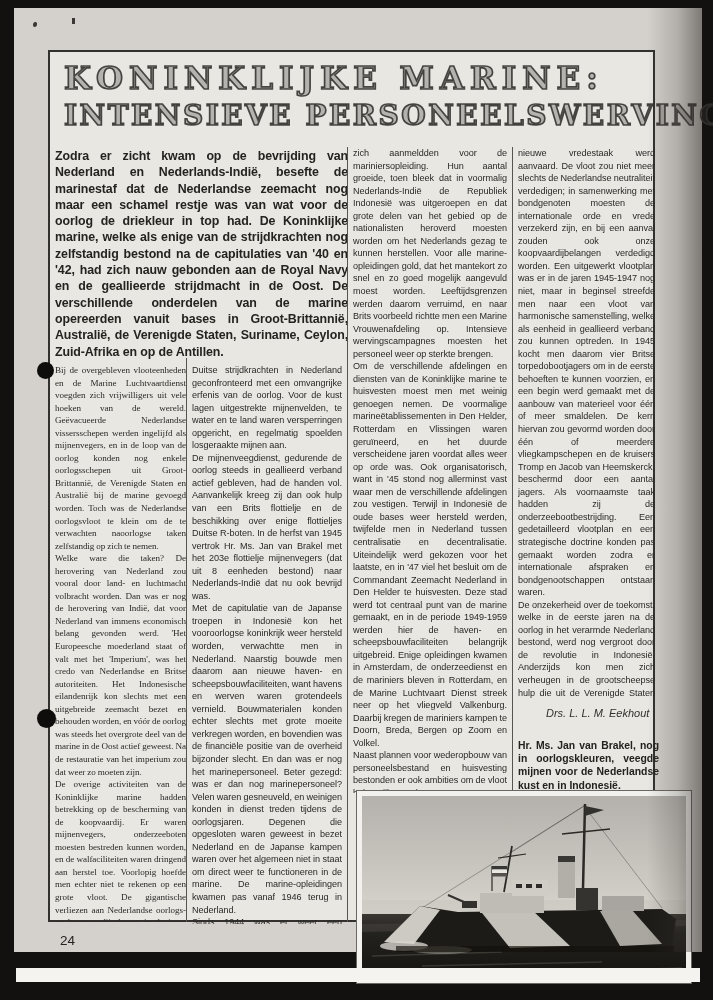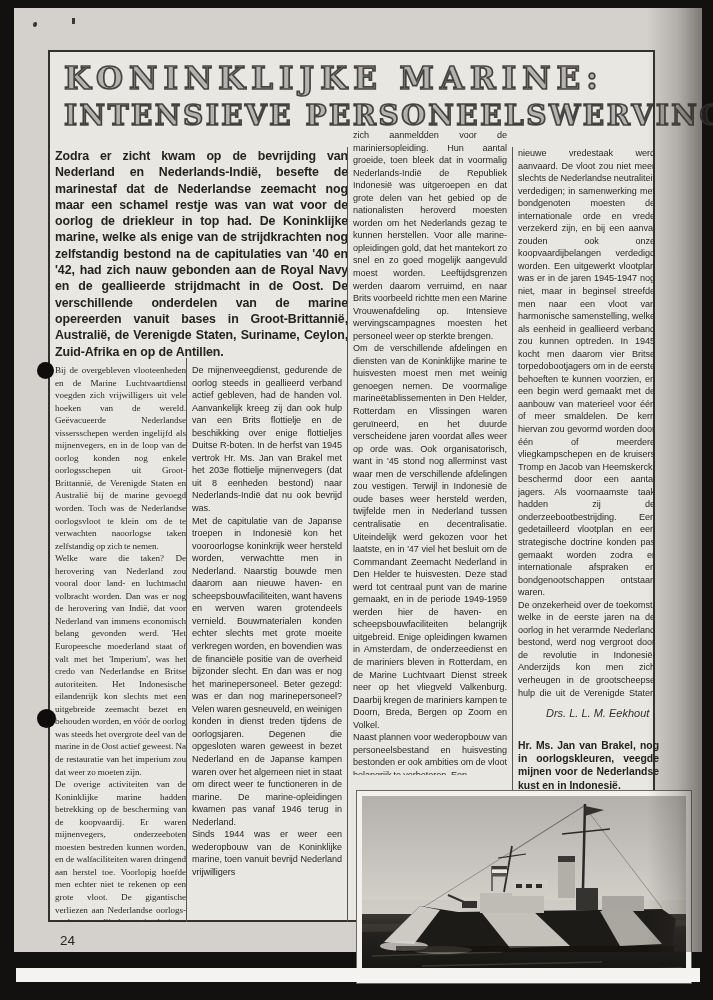--- a/index.html
+++ b/index.html
@@ -39,21 +39,21 @@
     text-align:justify;color:#242320;hyphens:auto;
   }
   .col{
     position:absolute;overflow:hidden;
     font-size:9.1px;line-height:12.55px;letter-spacing:-0.05px;word-spacing:-0.3px;
     text-align:justify;color:#2a2927;hyphens:auto;
   }
   .col p{margin:0;}
   .c1{left:5px;top:312px;width:131px;height:558px;font-family:Liberation Serif, serif;}
   .c2{left:142px;top:312px;width:150px;height:560px;}
-  .c3{left:303px;top:77px;width:154px;height:646px;}
+  .c3{left:303px;top:95px;width:154px;height:646px;}
   .c4{left:468px;top:95px;width:137px;height:554px;}
   .vrule{position:absolute;width:1px;background:#57544f;}
   .v1{left:136px;top:306px;height:564px;}
   .v2{left:297px;top:95px;height:775px;}
   .v3{left:462px;top:95px;height:646px;}
   .author{
     position:absolute;left:496px;top:655px;width:137px;
     font-style:italic;font-size:11px;color:#32302d;white-space:nowrap;
   }
   .caption{
@@ -96,20 +96,21 @@
     <div class="vrule v2"></div>
     <div class="vrule v3"></div>
 
     <div class="col c1">
       <p>Bij de overgebleven vlooteenheden en de Marine Luchtvaartdienst voegden zich vrijwilligers uit vele hoeken van de wereld. Geëvacueerde Nederlandse vissersschepen werden ingelijfd als mijnenvegers, en in de loop van de oorlog konden nog enkele oorlogsschepen uit Groot-Brittannië, de Verenigde Staten en Australië bij de marine gevoegd worden. Toch was de Nederlandse oorlogsvloot te klein om de te verwachten naoorlogse taken zelfstandig op zich te nemen.</p>
       <p>Welke ware die taken? De herovering van Nederland zou vooral door land- en luchtmacht volbracht worden. Dan was er nog de herovering van Indië, dat voor Nederland van immens economisch belang gevonden werd. 'Het Europeesche moederland staat of valt met het 'Imperium', was het credo van Nederlandse en Britse autoriteiten. Het Indonesische eilandenrijk kon slechts met een uitgebreide zeemacht bezet en behouden worden, en vóór de oorlog was steeds het overgrote deel van de marine in de Oost actief geweest. Na de restauratie van het imperium zou dat weer zo moeten zijn.</p>
       <p>De overige activiteiten van de Koninklijke marine hadden betrekking op de bescherming van de koopvaardij. Er waren mijnenvegers, onderzeeboten moesten bestreden kunnen worden, en de walfaciliteiten waren dringend aan herstel toe. Voorlopig hoefde men echter niet te rekenen op een grote vloot. De gigantische verliezen aan Nederlandse oorlogs- en koopvaardijschepen in de jaren 1940-1945 maken duidelijk dat de naoorlogse zeemacht weinig meer kon voorstellen. Toch werd de marine na de capitulatie van de laatste</p>
     </div>
 
     <div class="col c2">
+      <p>Duitse strijdkrachten in Nederland geconfronteerd met een omvangrijke erfenis van de oorlog. Voor de kust lagen uitgestrekte mijnenvelden, te water en te land waren versperringen opgericht, en regelmatig spoelden losgeraakte mijnen aan.</p>
       <p>De mijnenveegdienst, gedurende de oorlog steeds in geallieerd verband actief gebleven, had de handen vol. Aanvankelijk kreeg zij dan ook hulp van een Brits flottielje en de beschikking over enige flottieljes Duitse R-boten. In de herfst van 1945 vertrok Hr. Ms. Jan van Brakel met het 203e flottielje mijnenvegers (dat uit 8 eenheden bestond) naar Nederlands-Indië dat nu ook bevrijd was.</p>
       <p>Met de capitulatie van de Japanse troepen in Indonesië kon het vooroorlogse koninkrijk weer hersteld worden, verwachtte men in Nederland. Naarstig bouwde men daarom aan nieuwe haven- en scheepsbouwfaciliteiten, want havens en werven waren grotendeels vernield. Bouwmaterialen konden echter slechts met grote moeite verkregen worden, en bovendien was de financiële positie van de overheid bijzonder slecht. En dan was er nog het marinepersoneel. Beter gezegd: was er dan nog marinepersoneel? Velen waren gesneuveld, en weinigen konden in dienst treden tijdens de oorlogsjaren. Degenen die opgesloten waren geweest in bezet Nederland en de Japanse kampen waren over het algemeen niet in staat om direct weer te functioneren in de marine. De marine-opleidingen kwamen pas vanaf 1946 terug in Nederland.</p>
       <p>Sinds 1944 was er weer een wederopbouw van de Koninklijke marine, toen vanuit bevrijd Nederland vrijwilligers</p>
     </div>
 
     <div class="col c3">
       <p>zich aanmeldden voor de mariniersopleiding. Hun aantal groeide, toen bleek dat in voormalig Nederlands-Indië de Republiek Indonesië was uitgeroepen en dat grote delen van het gebied op de nationalisten heroverd moesten worden om het Nederlands gezag te kunnen herstellen. Voor alle marine-opleidingen gold, dat het mantekort zo snel en zo goed mogelijk aangevuld moest worden. Leeftijdsgrenzen werden daarom verruimd, en naar Brits voorbeeld richtte men een Marine Vrouwenafdeling op. Intensieve wervingscampagnes moesten het personeel weer op sterkte brengen.</p>
       <p>Om de verschillende afdelingen en diensten van de Koninklijke marine te huisvesten moest men met weinig genoegen nemen. De voormalige marineëtablissementen in Den Helder, Rotterdam en Vlissingen waren geruïneerd, en het duurde verscheidene jaren voordat alles weer op orde was. Ook organisatorisch, want in '45 stond nog allerminst vast waar men de verschillende afdelingen zou vestigen. Terwijl in Indonesië de oude bases weer hersteld werden, twijfelde men in Nederland tussen centralisatie en decentralisatie. Uiteindelijk werd gekozen voor het laatste, en in '47 viel het besluit om de Commandant Zeemacht Nederland in Den Helder te huisvesten. Deze stad werd tot centraal punt van de marine gemaakt, en in de periode 1949-1959 werden hier de haven- en scheepsbouwfaciliteiten belangrijk uitgebreid. Enige opleidingen kwamen in Amsterdam, de onderzeedienst en de mariniers bleven in Rotterdam, en de Marine Luchtvaart Dienst streek neer op het vliegveld Valkenburg. Daarbij kregen de mariniers kampen te Doorn, Breda, Bergen op Zoom en Volkel.</p>
       <p>Naast plannen voor wederopbouw van personeelsbestand en huisvesting bestonden er ook ambities om de vloot belangrijk te verbeteren. Een</p>
     </div>

